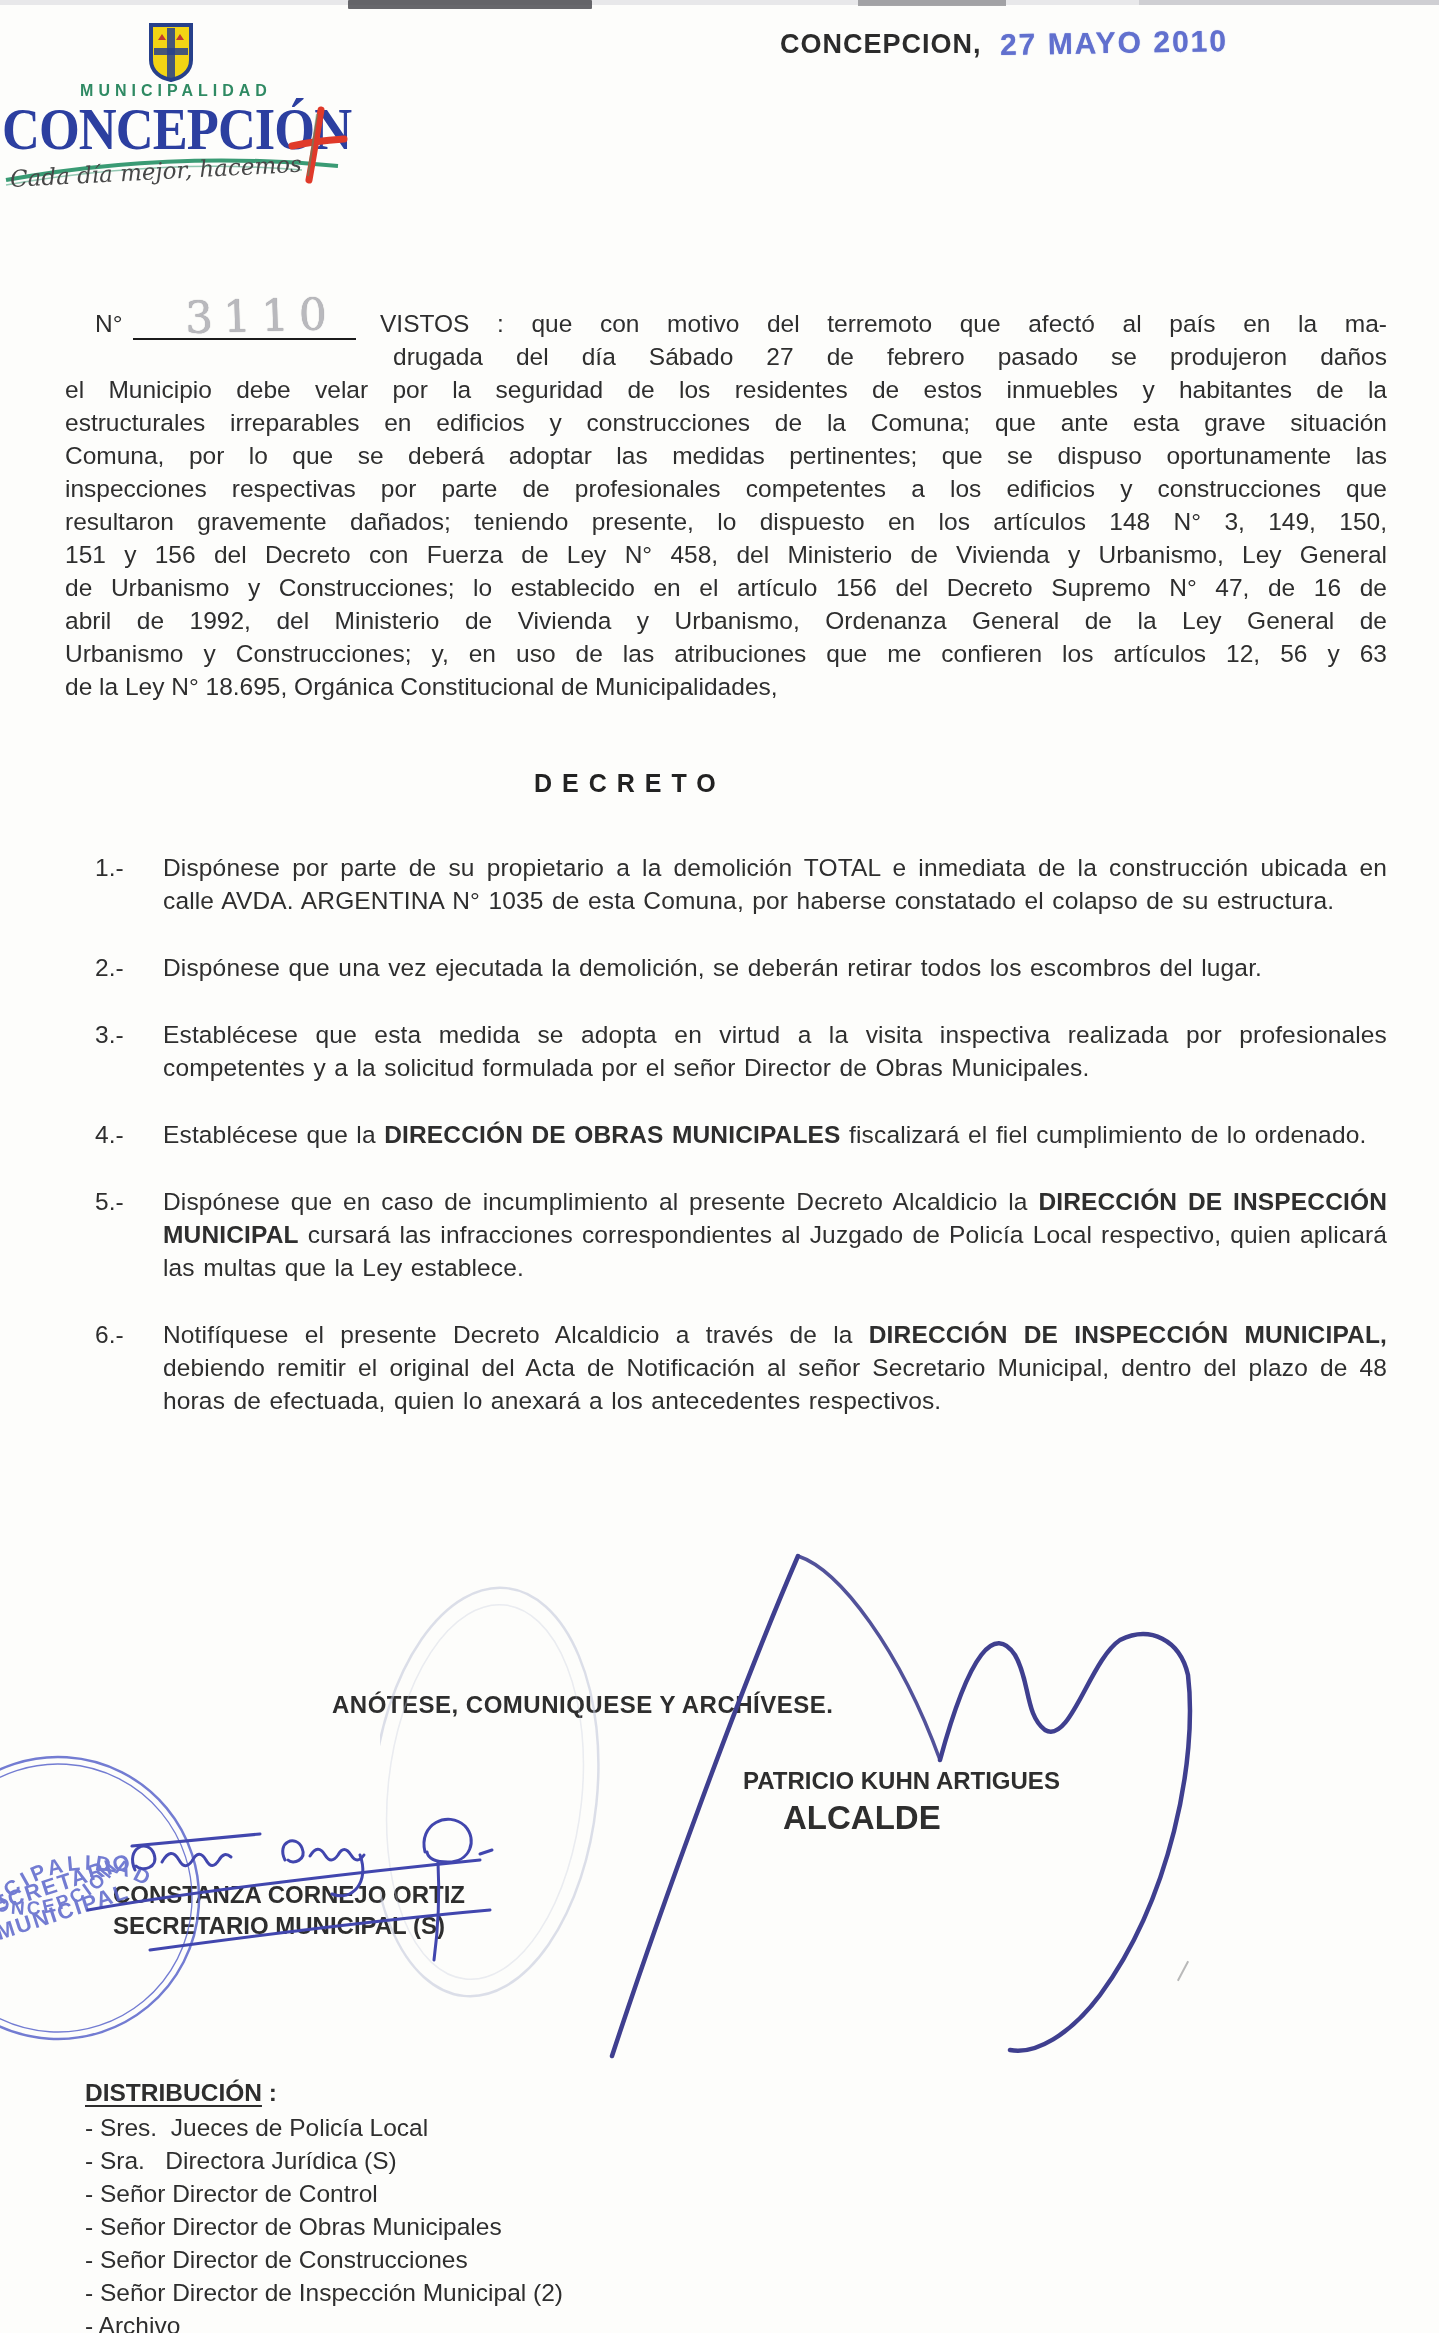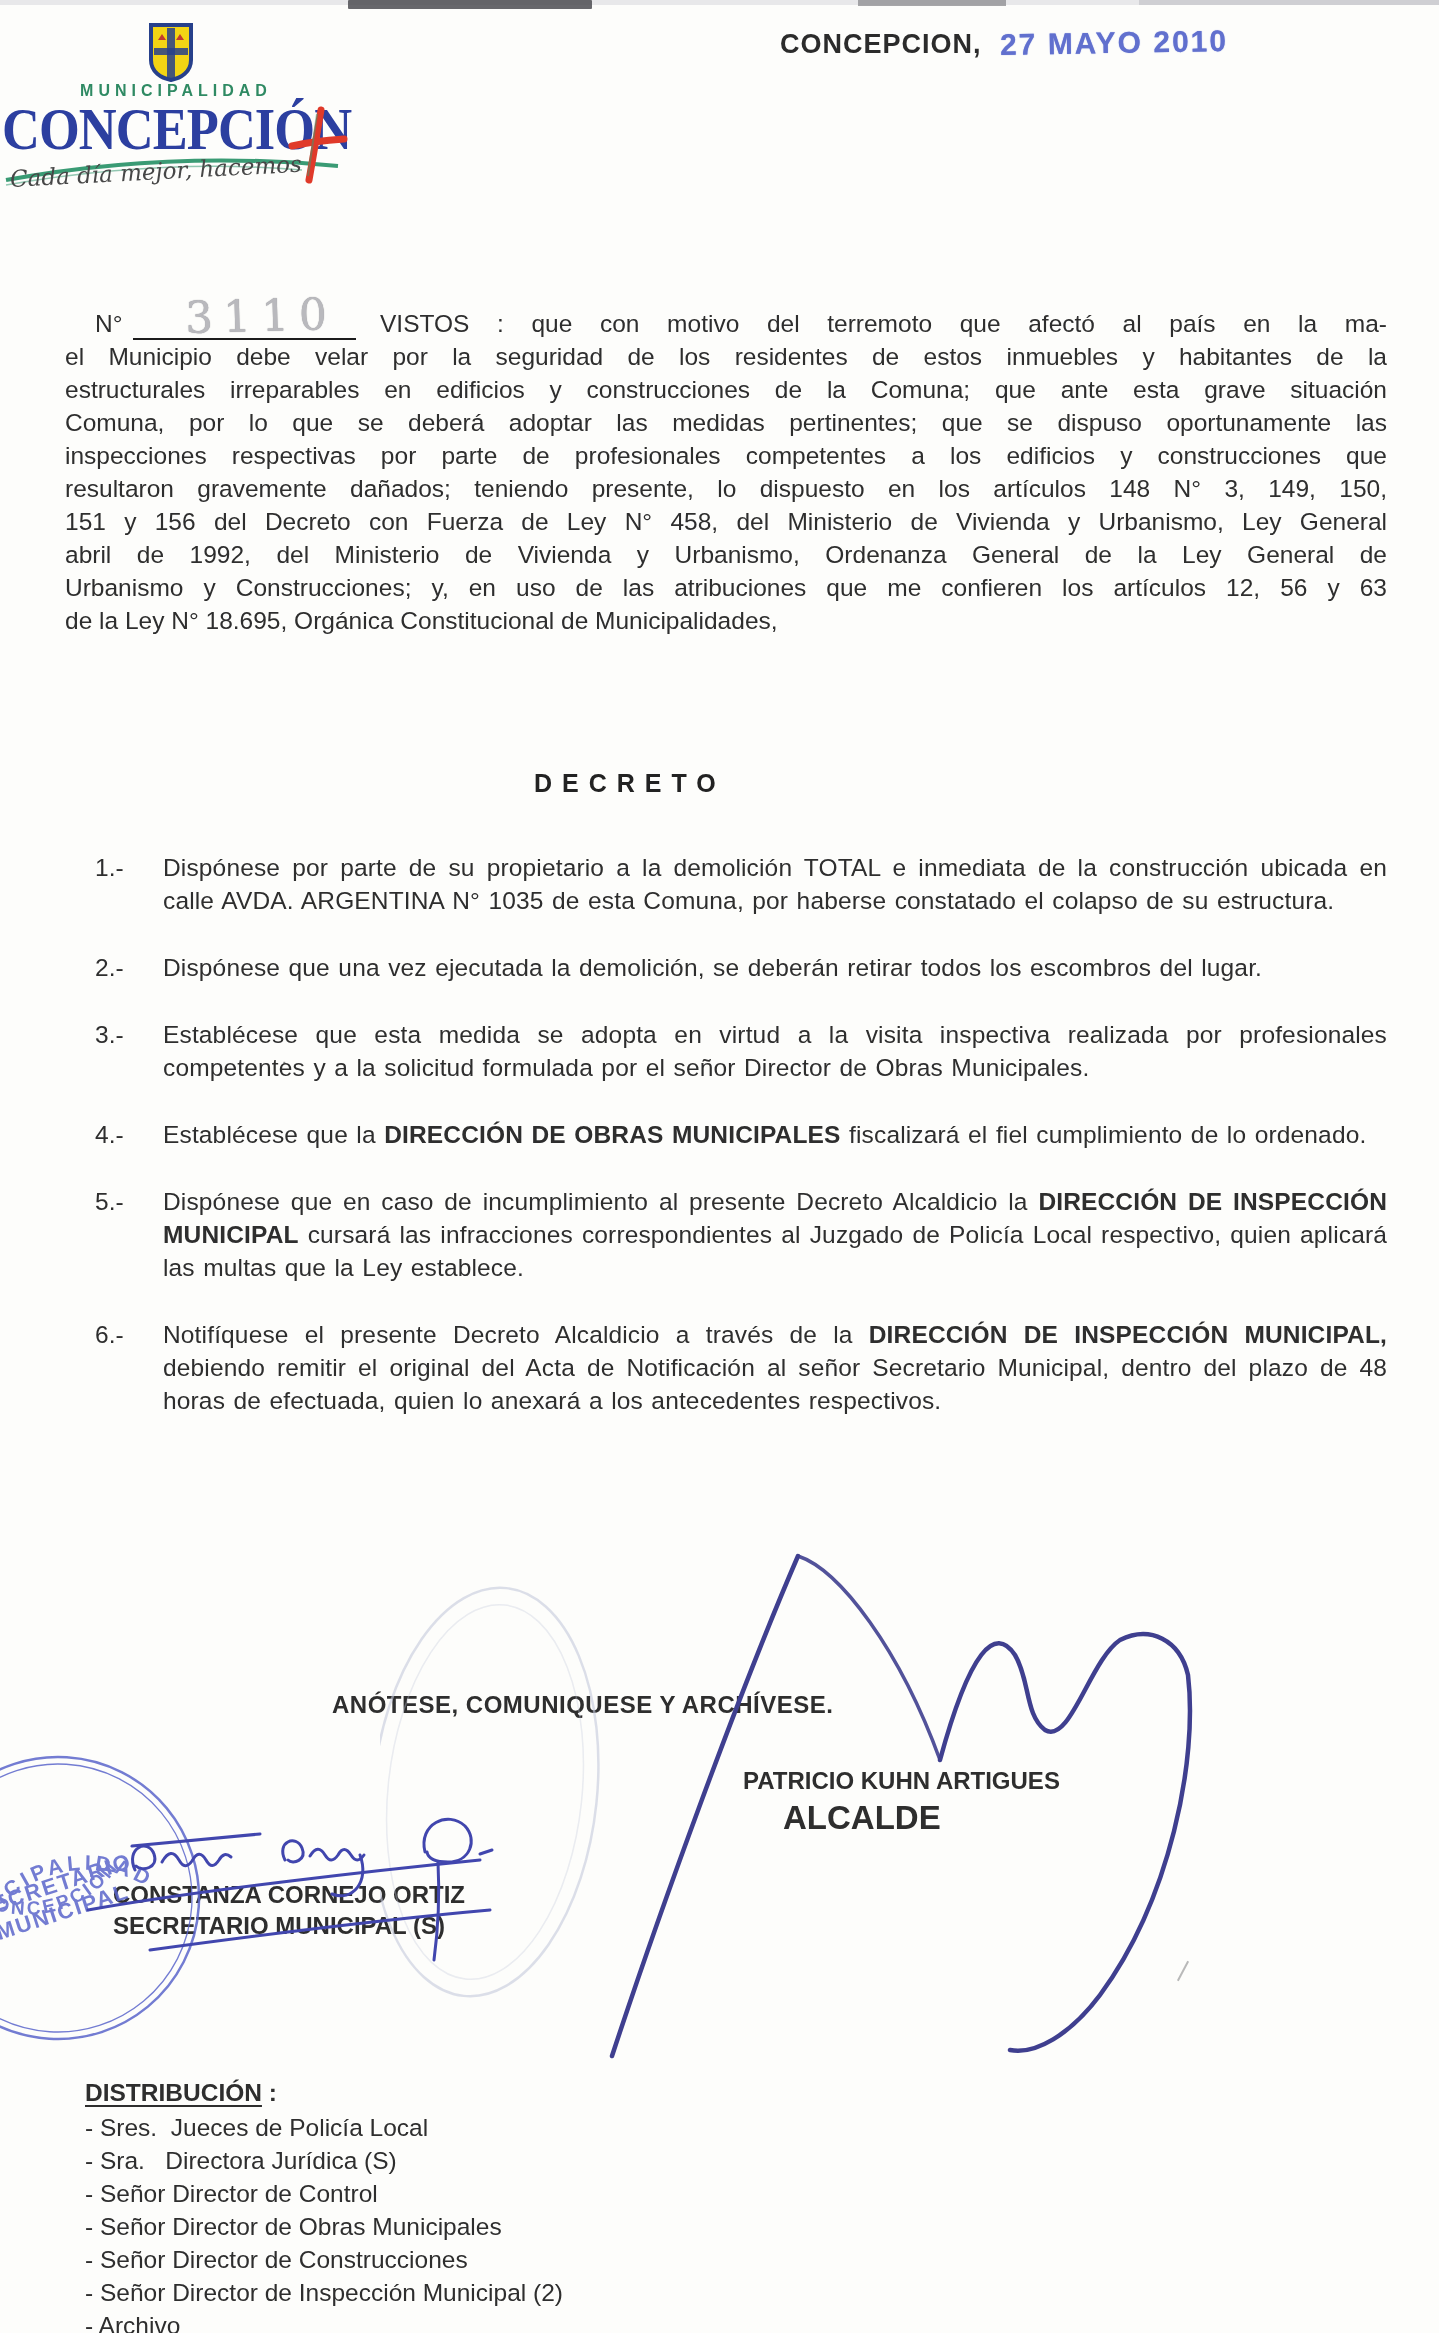--- a/index.html
+++ b/index.html
@@ -105,26 +105,28 @@
   </div>
 
   <div class="vistos">
     <div class="v-line1">
       <span class="no-label">N°</span>
       <span class="no-slot">
         <span class="stamp-number">3110</span>
       </span>
       <span class="v-first">VISTOS : que con motivo del terremoto que afectó al país en la ma-</span>
     </div>
+    <div class="v-line2">drugada del día Sábado 27 de febrero pasado se produjeron daños</div>
     <div class="v-line">el Municipio debe velar por la seguridad de los residentes de estos inmuebles y habitantes de la</div>
     <div class="v-line">estructurales irreparables en edificios y construcciones de la Comuna; que ante esta grave situación</div>
     <div class="v-line">Comuna, por lo que se deberá adoptar las medidas pertinentes; que se dispuso oportunamente las</div>
     <div class="v-line">inspecciones respectivas por parte de profesionales competentes a los edificios y construcciones que</div>
     <div class="v-line">resultaron gravemente dañados; teniendo presente, lo dispuesto en los artículos 148 N° 3, 149, 150,</div>
     <div class="v-line">151 y 156 del Decreto con Fuerza de Ley N° 458, del Ministerio de Vivienda y Urbanismo, Ley General</div>
+    <div class="v-line">de Urbanismo y Construcciones; lo establecido en el artículo 156 del Decreto Supremo N° 47, de 16 de</div>
     <div class="v-line">abril de 1992, del Ministerio de Vivienda y Urbanismo, Ordenanza General de la Ley General de</div>
     <div class="v-line">Urbanismo y Construcciones; y, en uso de las atribuciones que me confieren los artículos 12, 56 y 63</div>
     <div class="v-line last">de la Ley N° 18.695, Orgánica Constitucional de Municipalidades,</div>
   </div>
 
   <div class="decreto-title">DECRETO</div>
 
   <div class="items">
     <div class="item">
       <span class="num">1.-</span>

